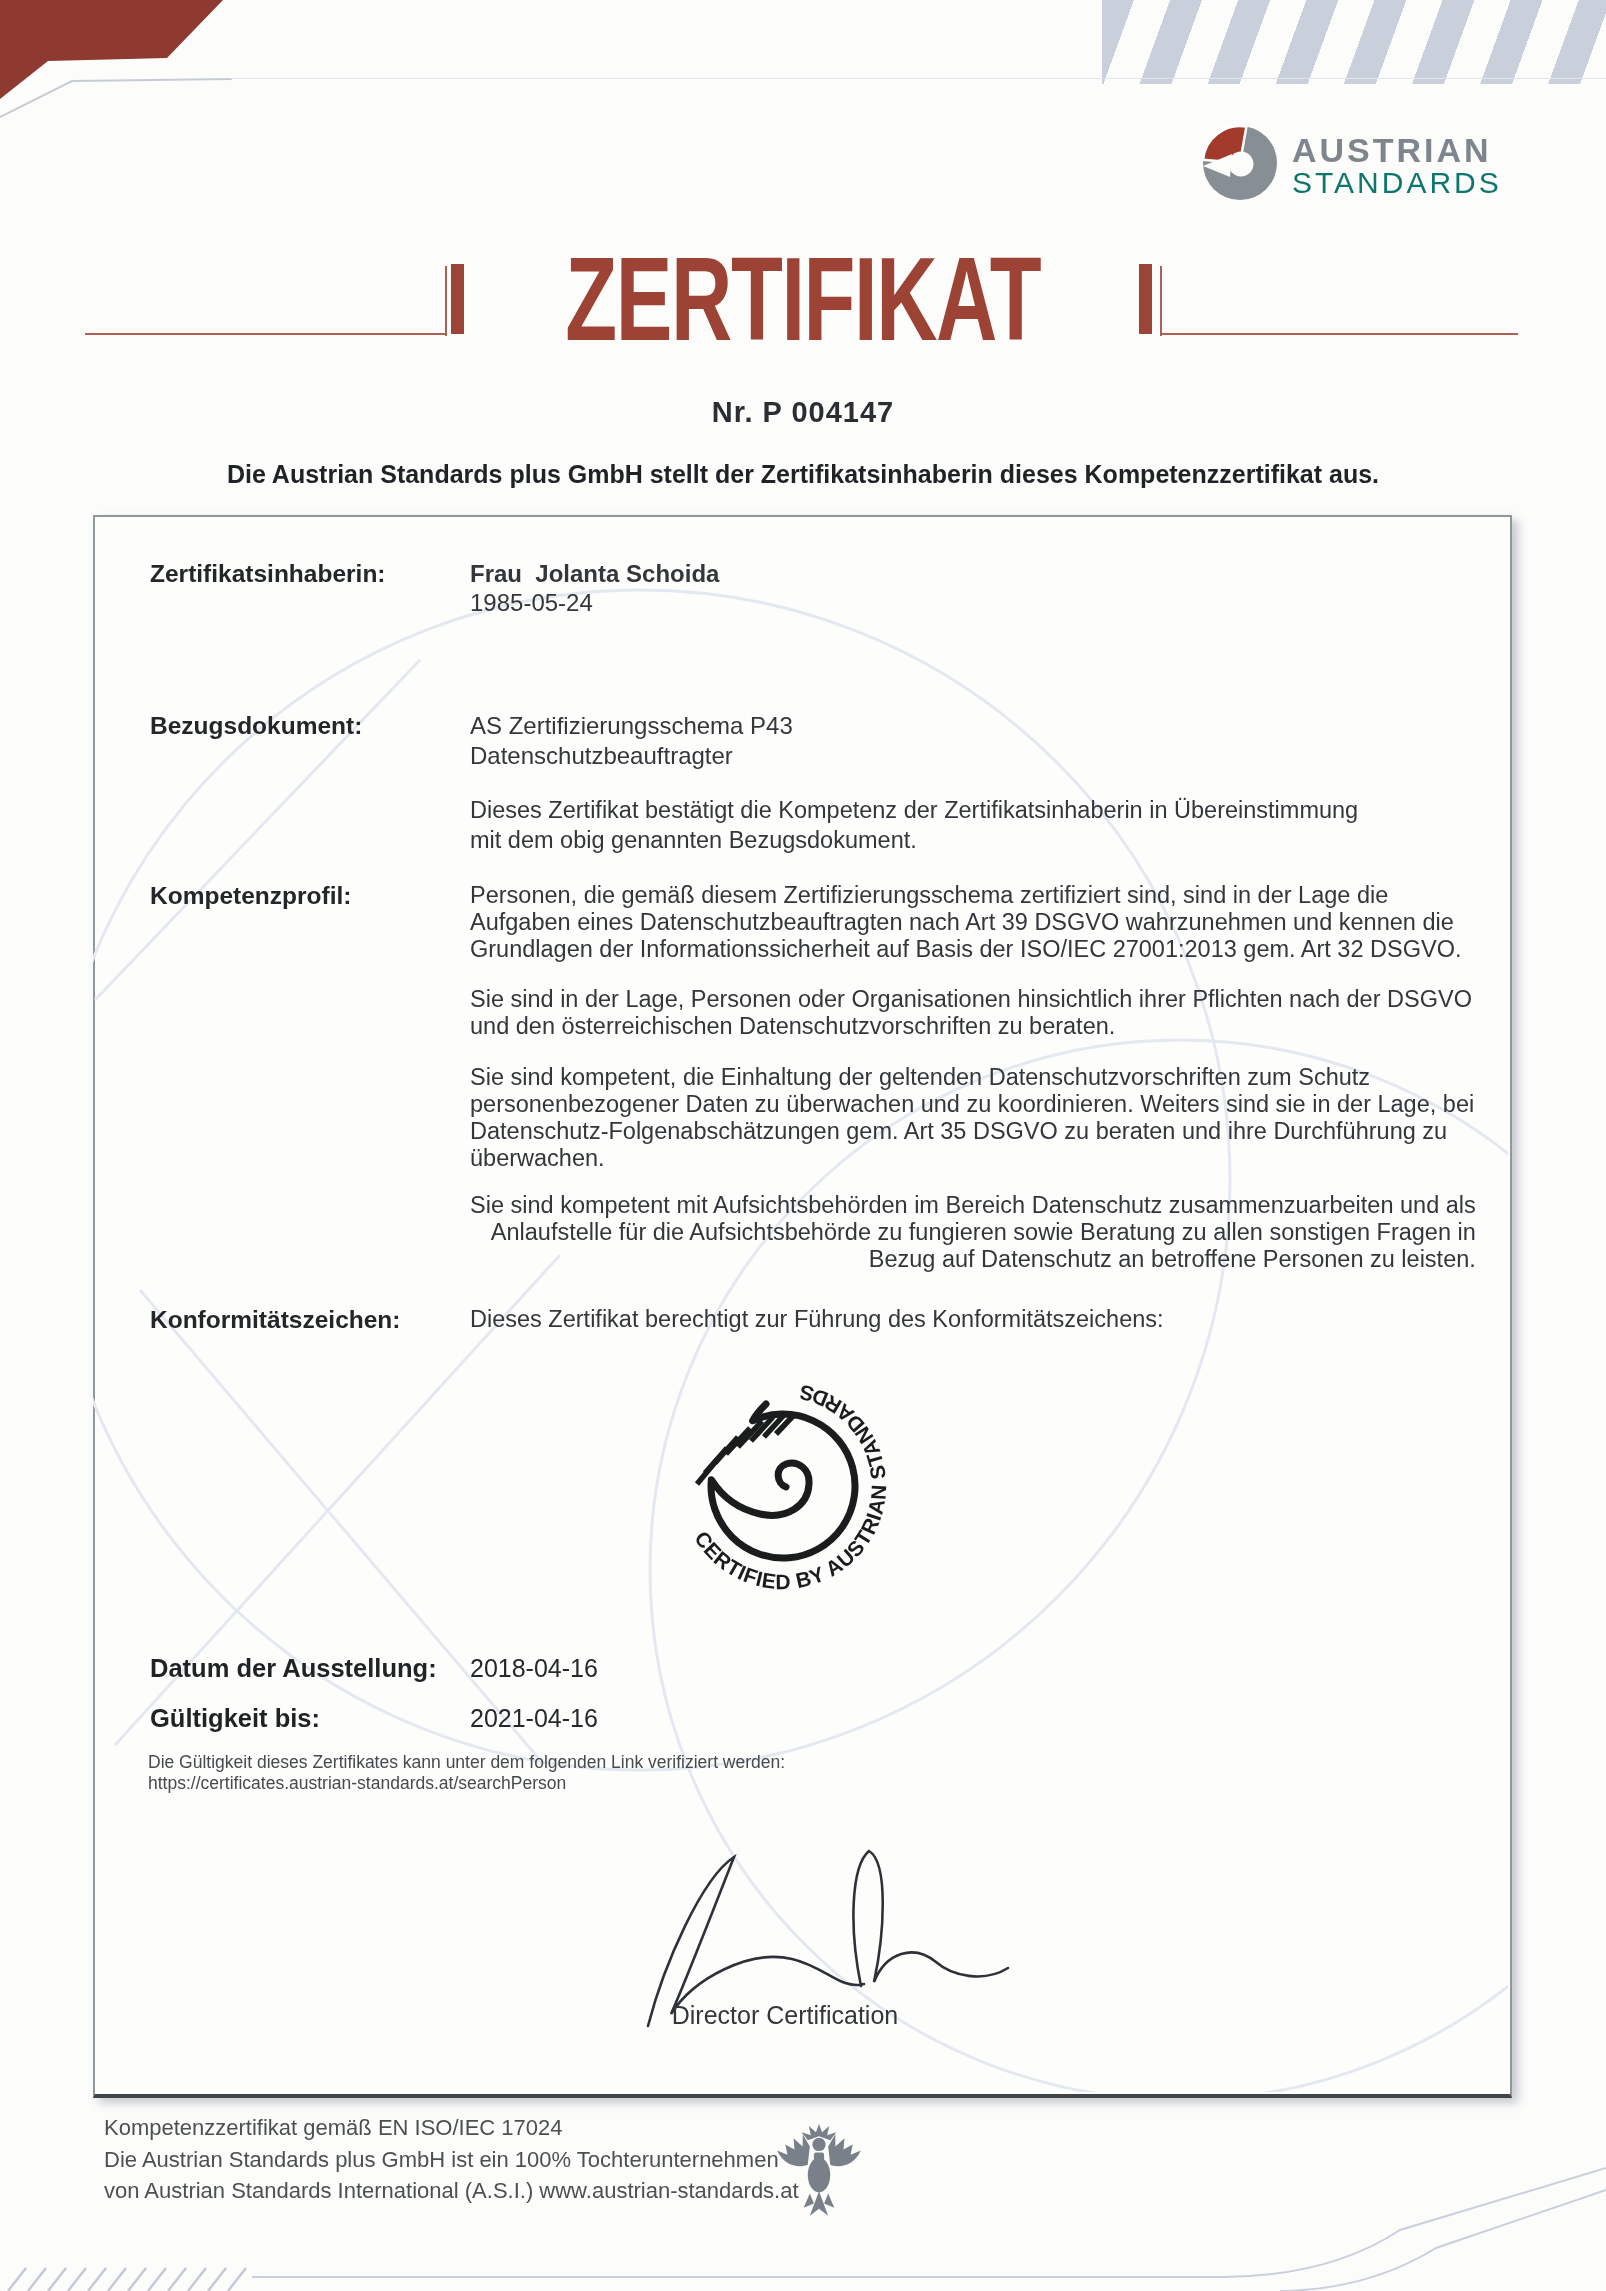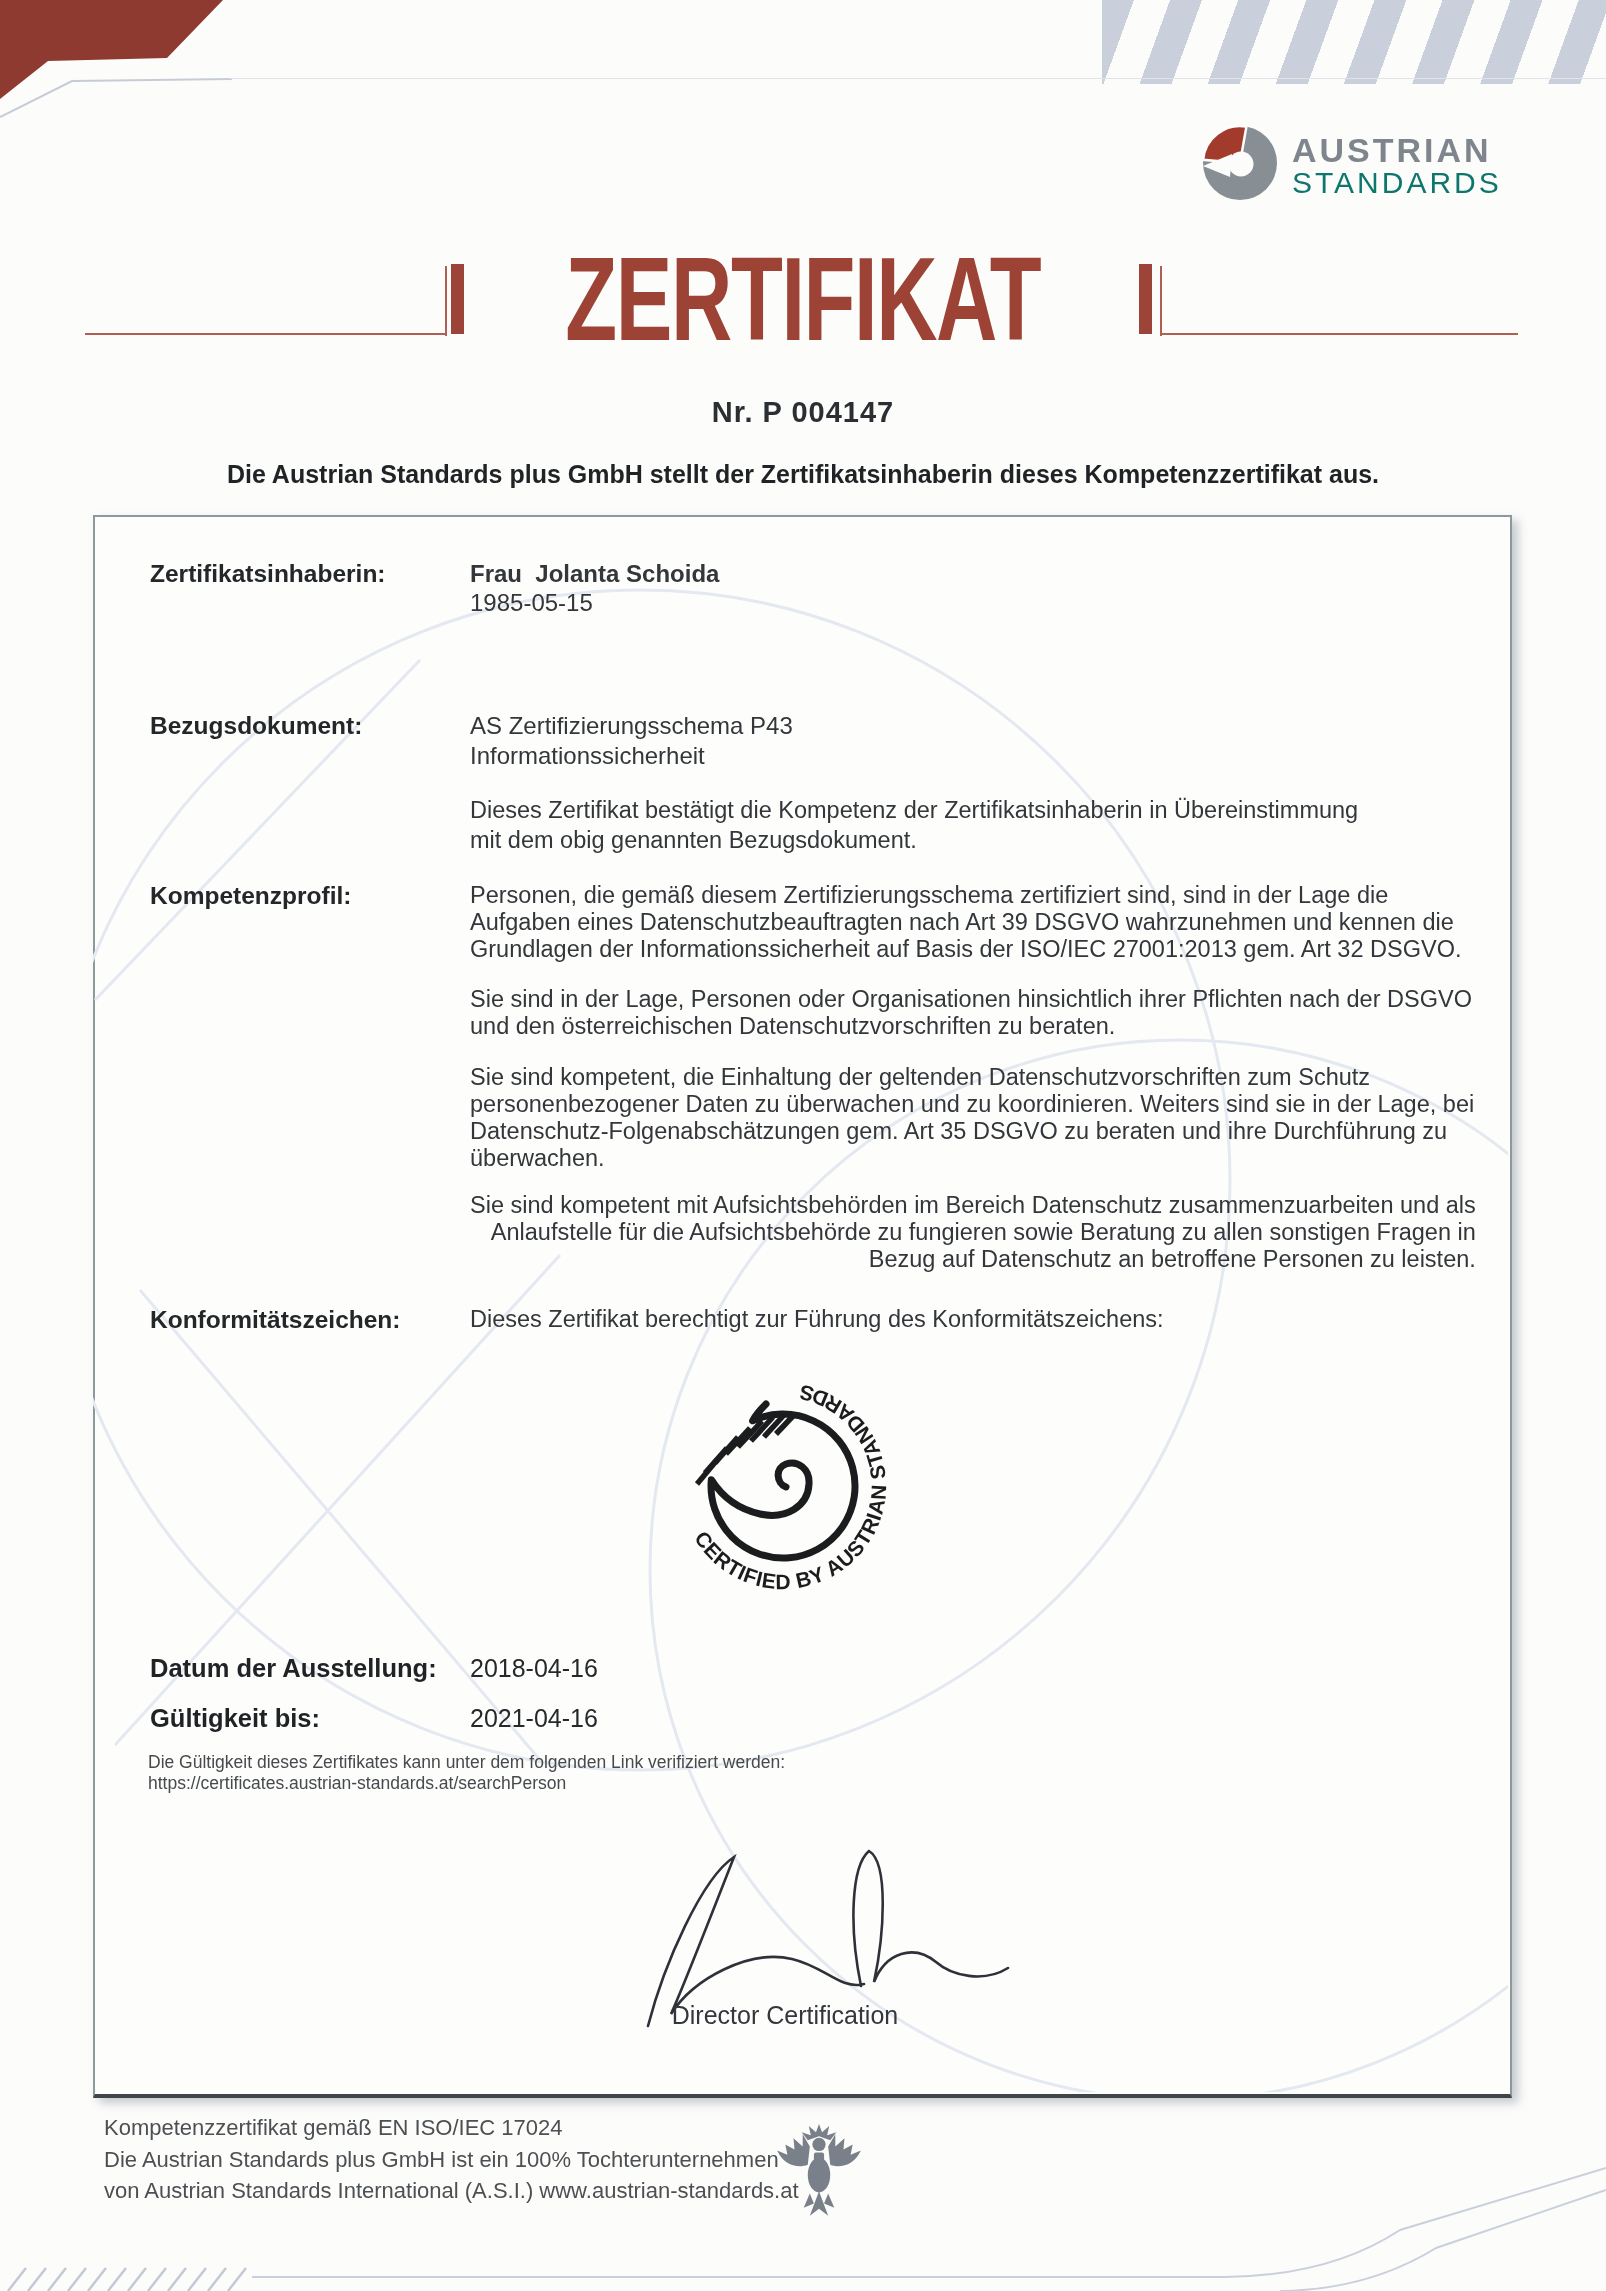--- a/index.html
+++ b/index.html
@@ -93,25 +93,25 @@
         <circle cx="1087" cy="1055" r="530"></circle>
         <path d="M22,1230 L467,740"></path>
         <path d="M47,775 L447,1245"></path>
         <path d="M2,485 L327,145"></path>
       </g>
     </svg>
   </div>
 
   <div class="abs label nowrap" style="top:560px;">Zertifikatsinhaberin:</div>
   <div class="abs value bold pre" style="top:560px;">Frau  Jolanta Schoida</div>
-  <div class="abs value nowrap" style="top:589px;">1985-05-15</div>
+  <div class="abs value nowrap" style="top:589px;">1985-05-24</div>
 
   <div class="abs label nowrap" style="top:712px;">Bezugsdokument:</div>
   <div class="abs value nowrap" style="top:712px;">AS Zertifizierungsschema P43</div>
-  <div class="abs value nowrap" style="top:742px;">Informationssicherheit</div>
+  <div class="abs value nowrap" style="top:742px;">Datenschutzbeauftragter</div>
 
   <div class="abs para p0" style="top:795px;">
     <div>Dieses Zertifikat bestätigt die Kompetenz der Zertifikatsinhaberin in Übereinstimmung</div>
     <div>mit dem obig genannten Bezugsdokument.</div>
   </div>
 
   <div class="abs label nowrap" style="top:882px;">Kompetenzprofil:</div>
   <div class="abs para" style="top:882px;">
     <div>Personen, die gemäß diesem Zertifizierungsschema zertifiziert sind, sind in der Lage die</div>
     <div>Aufgaben eines Datenschutzbeauftragten nach Art 39 DSGVO wahrzunehmen und kennen die</div>

